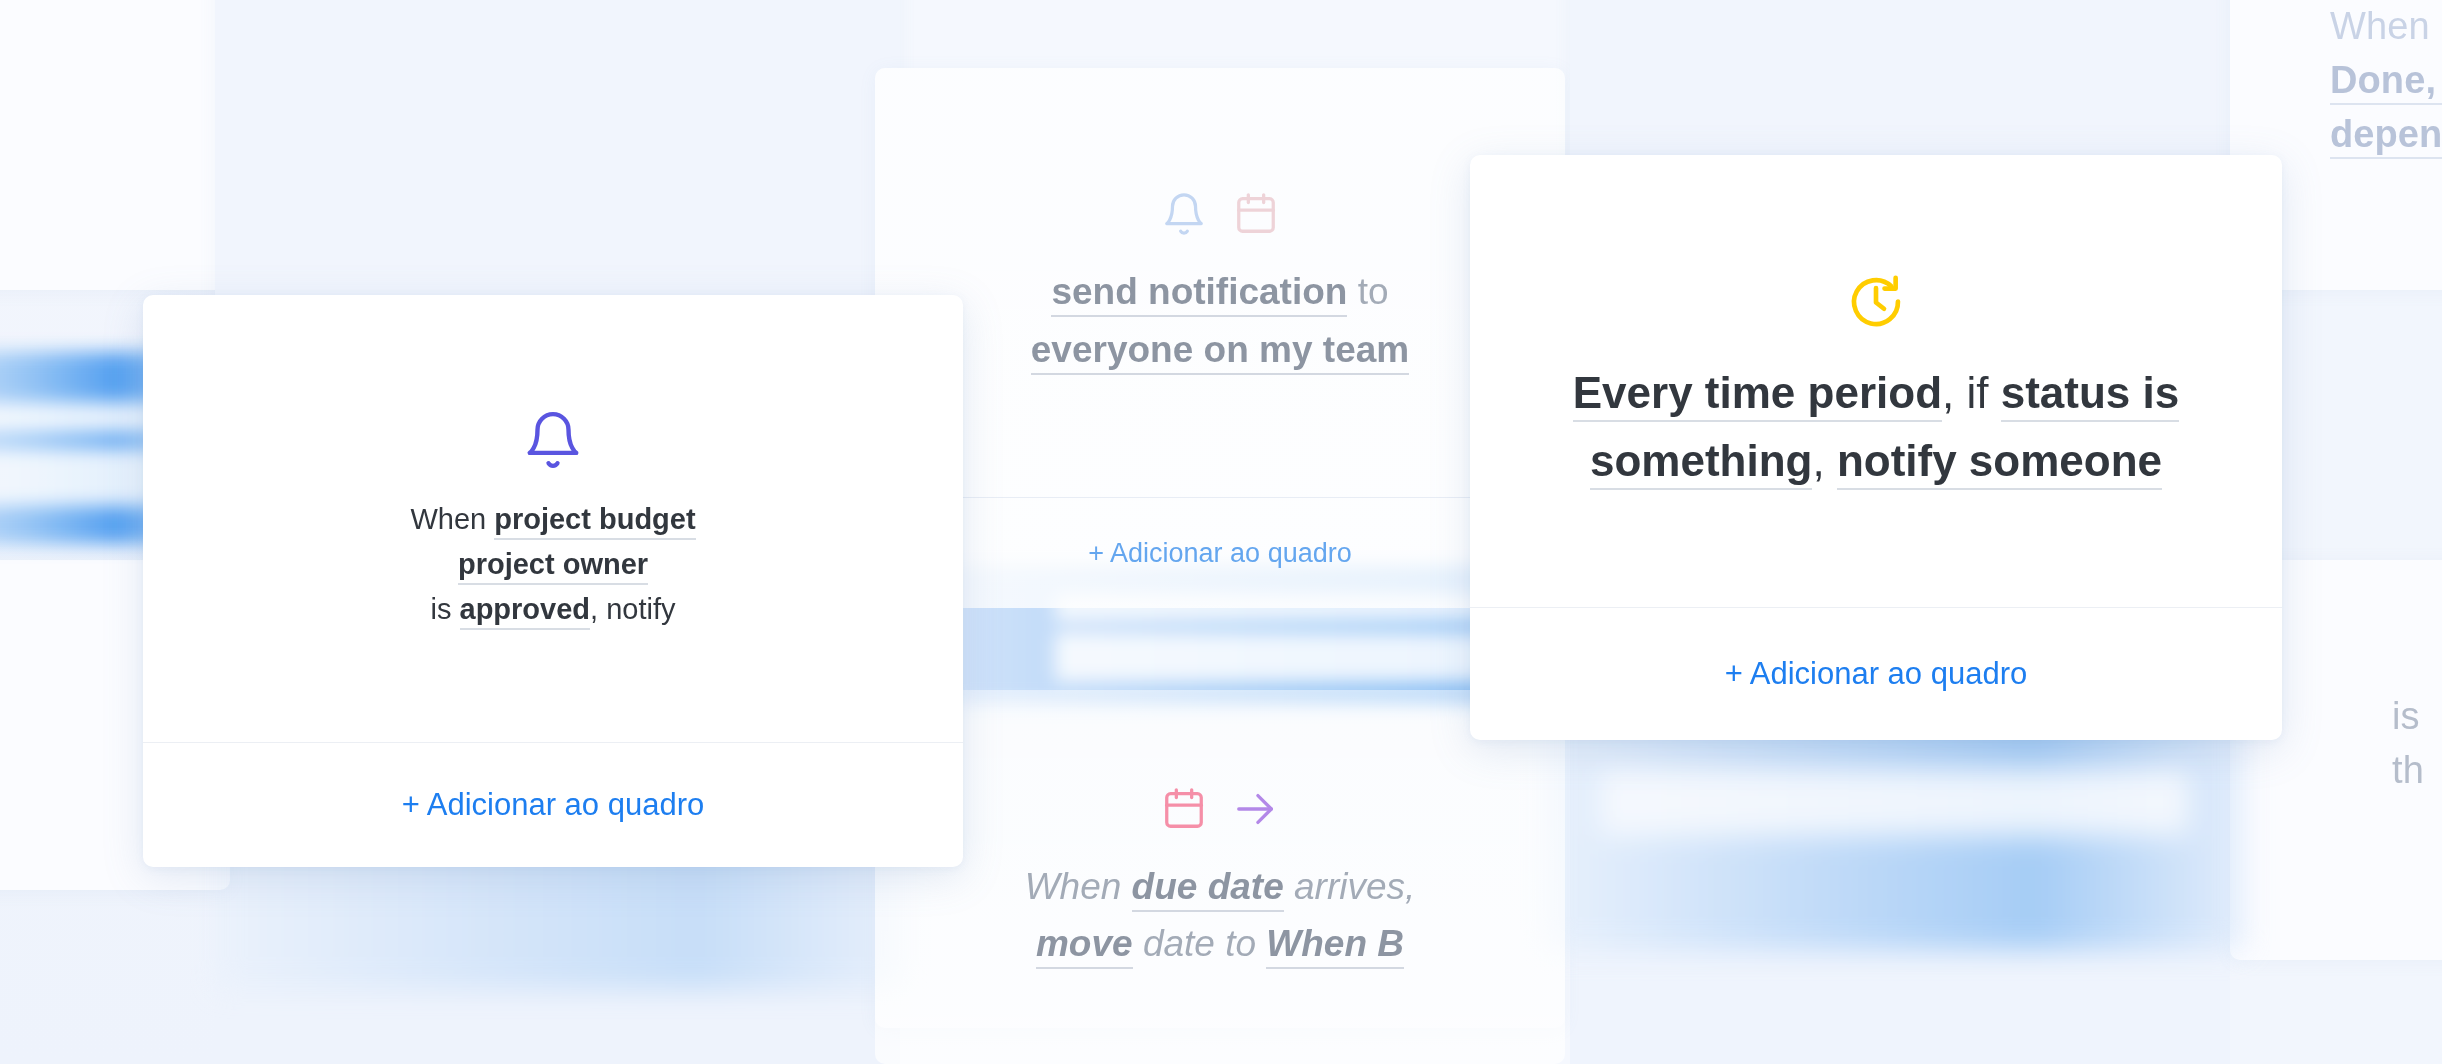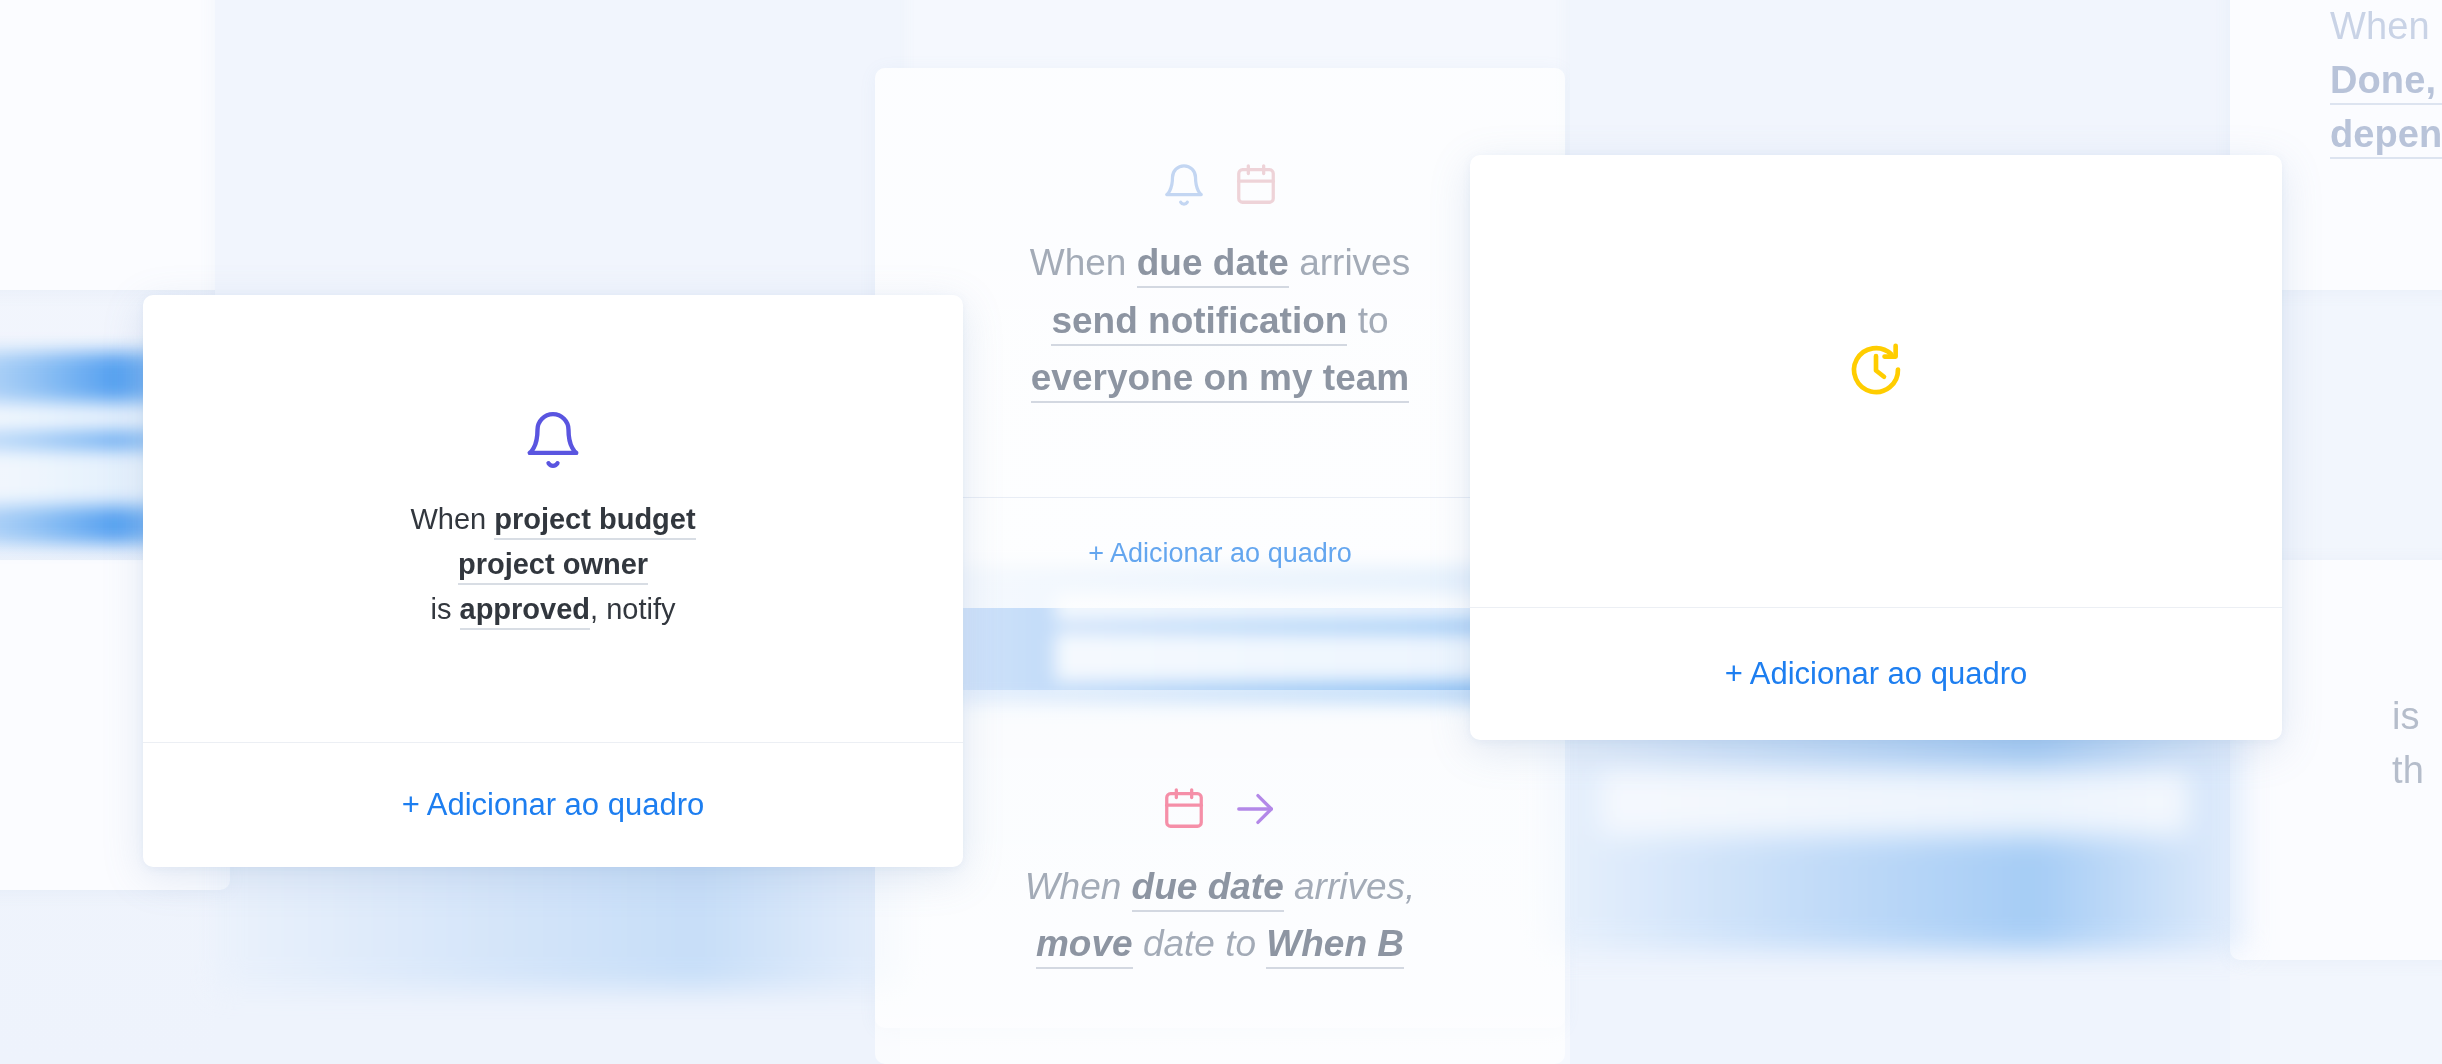--- a/index.html
+++ b/index.html
@@ -184,21 +184,20 @@
         <span>
           <svg width="46" height="46" viewBox="0 0 24 24" fill="none" stroke="#eed3d8" stroke-width="1.7" stroke-linecap="round" stroke-linejoin="round">
             <rect x="3" y="4" width="18" height="17" rx="2"></rect>
             <line x1="3" y1="10" x2="21" y2="10"></line>
             <line x1="8" y1="2" x2="8" y2="6"></line>
             <line x1="16" y1="2" x2="16" y2="6"></line>
           </svg>
         </span>
       </div>
       <div class="sentence">
-        <span class="line nowrapline"><span>When </span><span class="tok">due date</span><span> arrives</span></span>
         <span class="line nowrapline"><span class="tok">send notification</span><span> to</span></span>
         <span class="line nowrapline"><span class="tok">everyone on my team</span></span>
       </div>
     </div>
     <div class="card-foot">+ Adicionar ao quadro</div>
   </div>
 
   <div class="card" id="card-move">
     <div class="card-body">
       <div class="icon-row">
@@ -247,17 +246,21 @@
     <div class="card-body">
       <div class="icon-row">
         <span>
           <svg width="62" height="62" viewBox="0 0 24 24" fill="none" stroke="#ffcd00" stroke-width="1.8" stroke-linecap="round" stroke-linejoin="round">
             <path d="M20.5 11.8a8.5 8.5 0 1 1-2.6-5.9"></path>
             <polyline points="19.6 2.6 19.6 6.8 15.3 6.8"></polyline>
             <polyline points="12 6.6 12 12.2 15.1 14.6"></polyline>
           </svg>
         </span>
       </div>
+      <div class="sentence">
+        <span class="line nowrapline"><span class="tok">Every time period</span><span class="plain">, if </span><span class="tok">status is</span></span>
+        <span class="line nowrapline"><span class="tok">something</span><span class="plain">, </span><span class="tok">notify someone</span></span>
+      </div>
     </div>
     <div class="card-foot">+ Adicionar ao quadro</div>
   </div>
 
 </div>
 
 </body></html>

